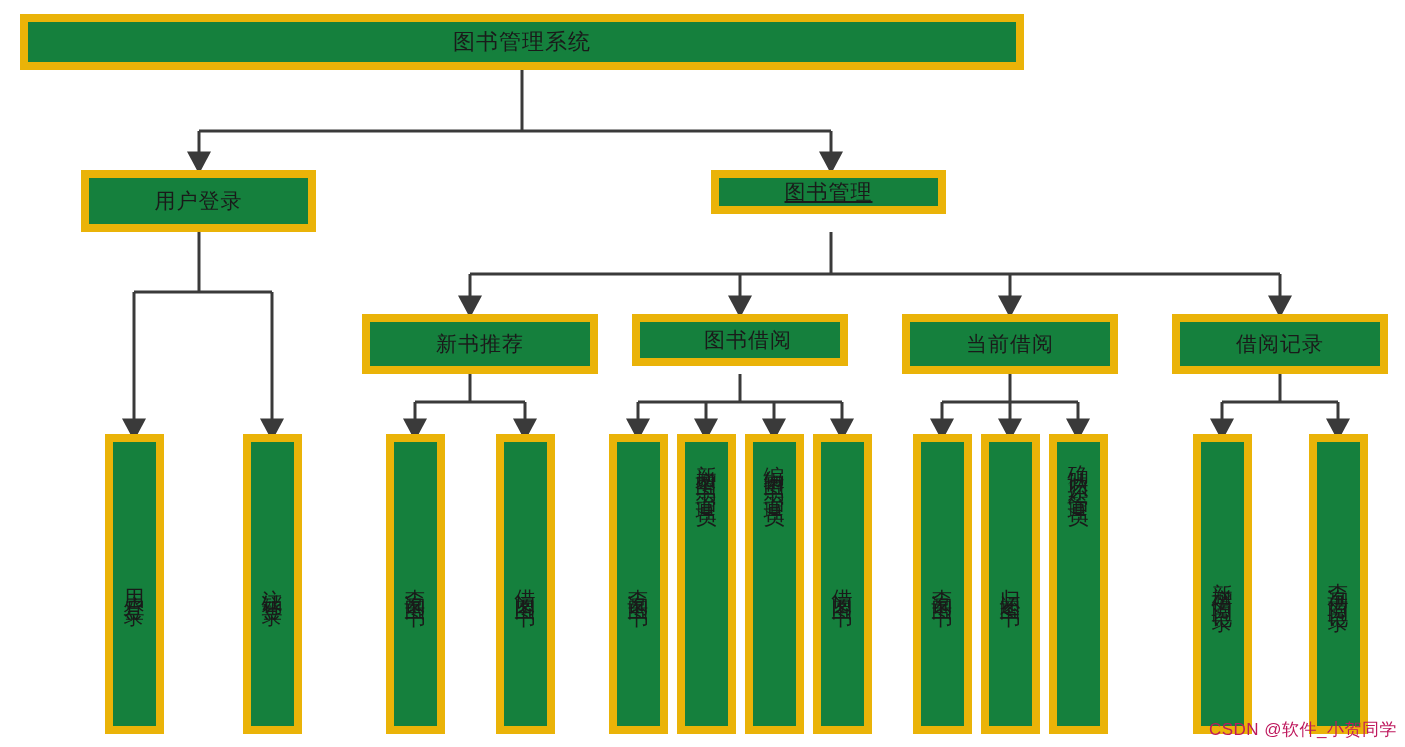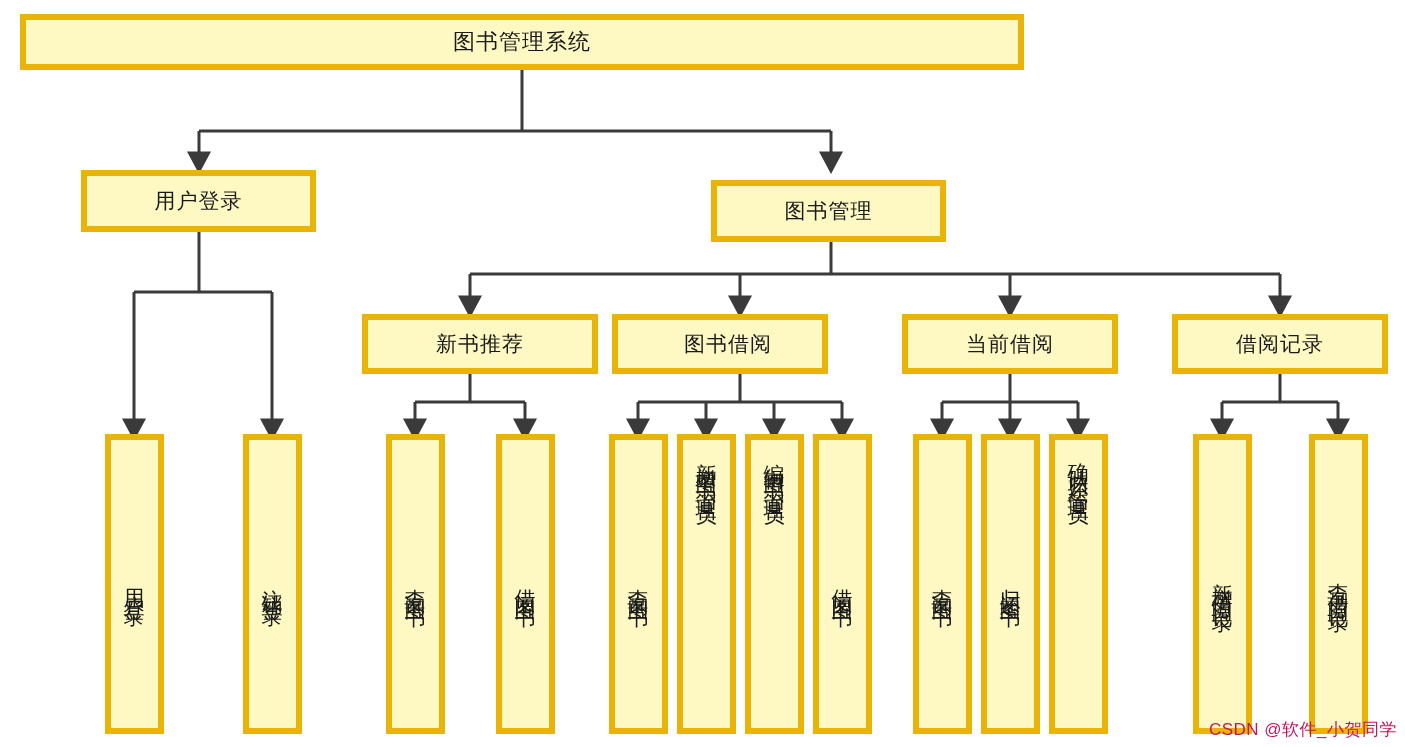--- a/index.html
+++ b/index.html
@@ -22,22 +22,22 @@
     position: absolute;
     left: 0;
     top: 0;
     width: 1405px;
     height: 747px;
     pointer-events: none;
   }
   .node {
     position: absolute;
     box-sizing: border-box;
-    background: #fef9c3;
-    border: 6px solid #eab308;
+    background: #15803d;
+    border: 8px solid #eab308;
     display: flex;
     align-items: center;
     justify-content: center;
     color: #1a1a1a;
     z-index: 2;
   }
   .node .label {
     display: block;
     text-align: center;
     line-height: 1.05;
@@ -137,28 +137,28 @@
     </g>
   </svg>
 
   <div class="node h root" style="left:20px; top:14px; width:1004px; height:56px;">
     <span class="label">图书管理系统</span>
   </div>
 
   <div class="node h" style="left:81px; top:170px; width:235px; height:62px;">
     <span class="label">用户登录</span>
   </div>
-  <div class="node h" style="left:711px; top:180px; width:235px; height:62px;">
+  <div class="node h" style="left:711px; top:170px; width:235px; height:44px;text-decoration:underline;">
     <span class="label">图书管理</span>
   </div>
 
   <div class="node h" style="left:362px; top:314px; width:236px; height:60px;">
     <span class="label">新书推荐</span>
   </div>
-  <div class="node h" style="left:612px; top:314px; width:216px; height:60px;padding-left:16px;">
+  <div class="node h" style="left:632px; top:314px; width:216px; height:52px;padding-left:16px;">
     <span class="label">图书借阅</span>
   </div>
   <div class="node h" style="left:902px; top:314px; width:216px; height:60px;">
     <span class="label">当前借阅</span>
   </div>
   <div class="node h" style="left:1172px; top:314px; width:216px; height:60px;">
     <span class="label">借阅记录</span>
   </div>
 
   <div class="node v center" style="left:105px; top:434px; width:59px; height:300px;">

